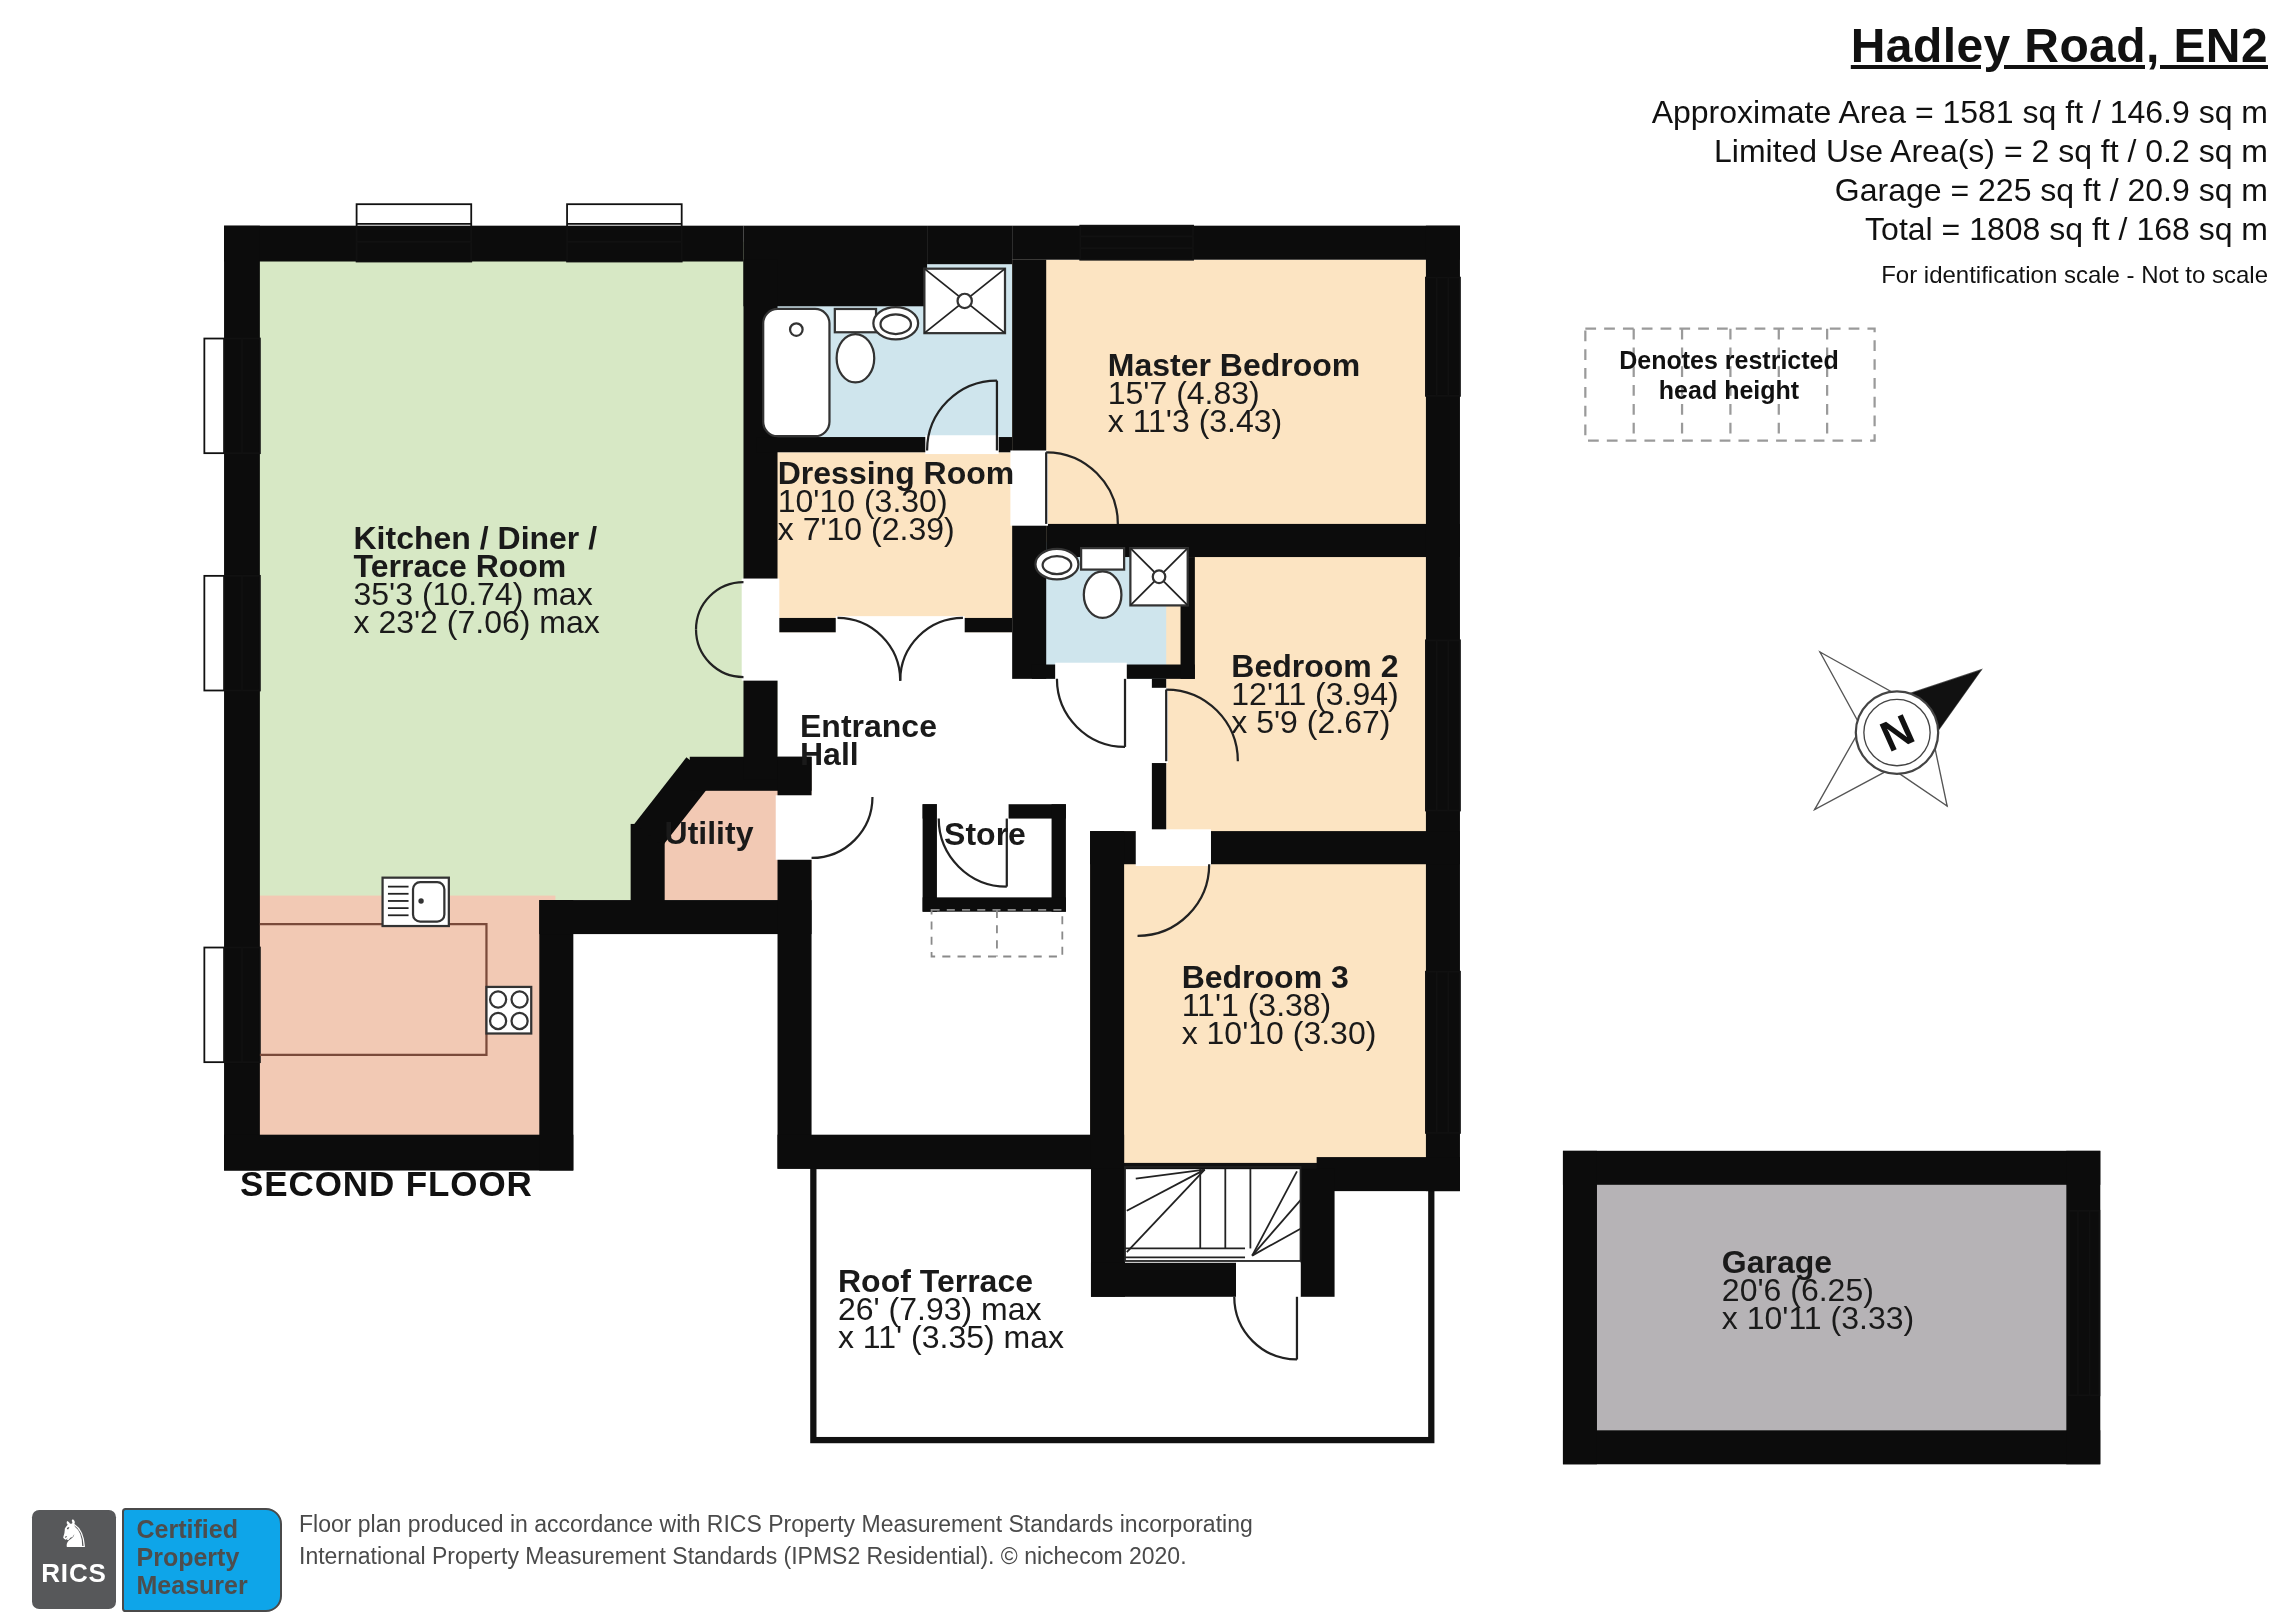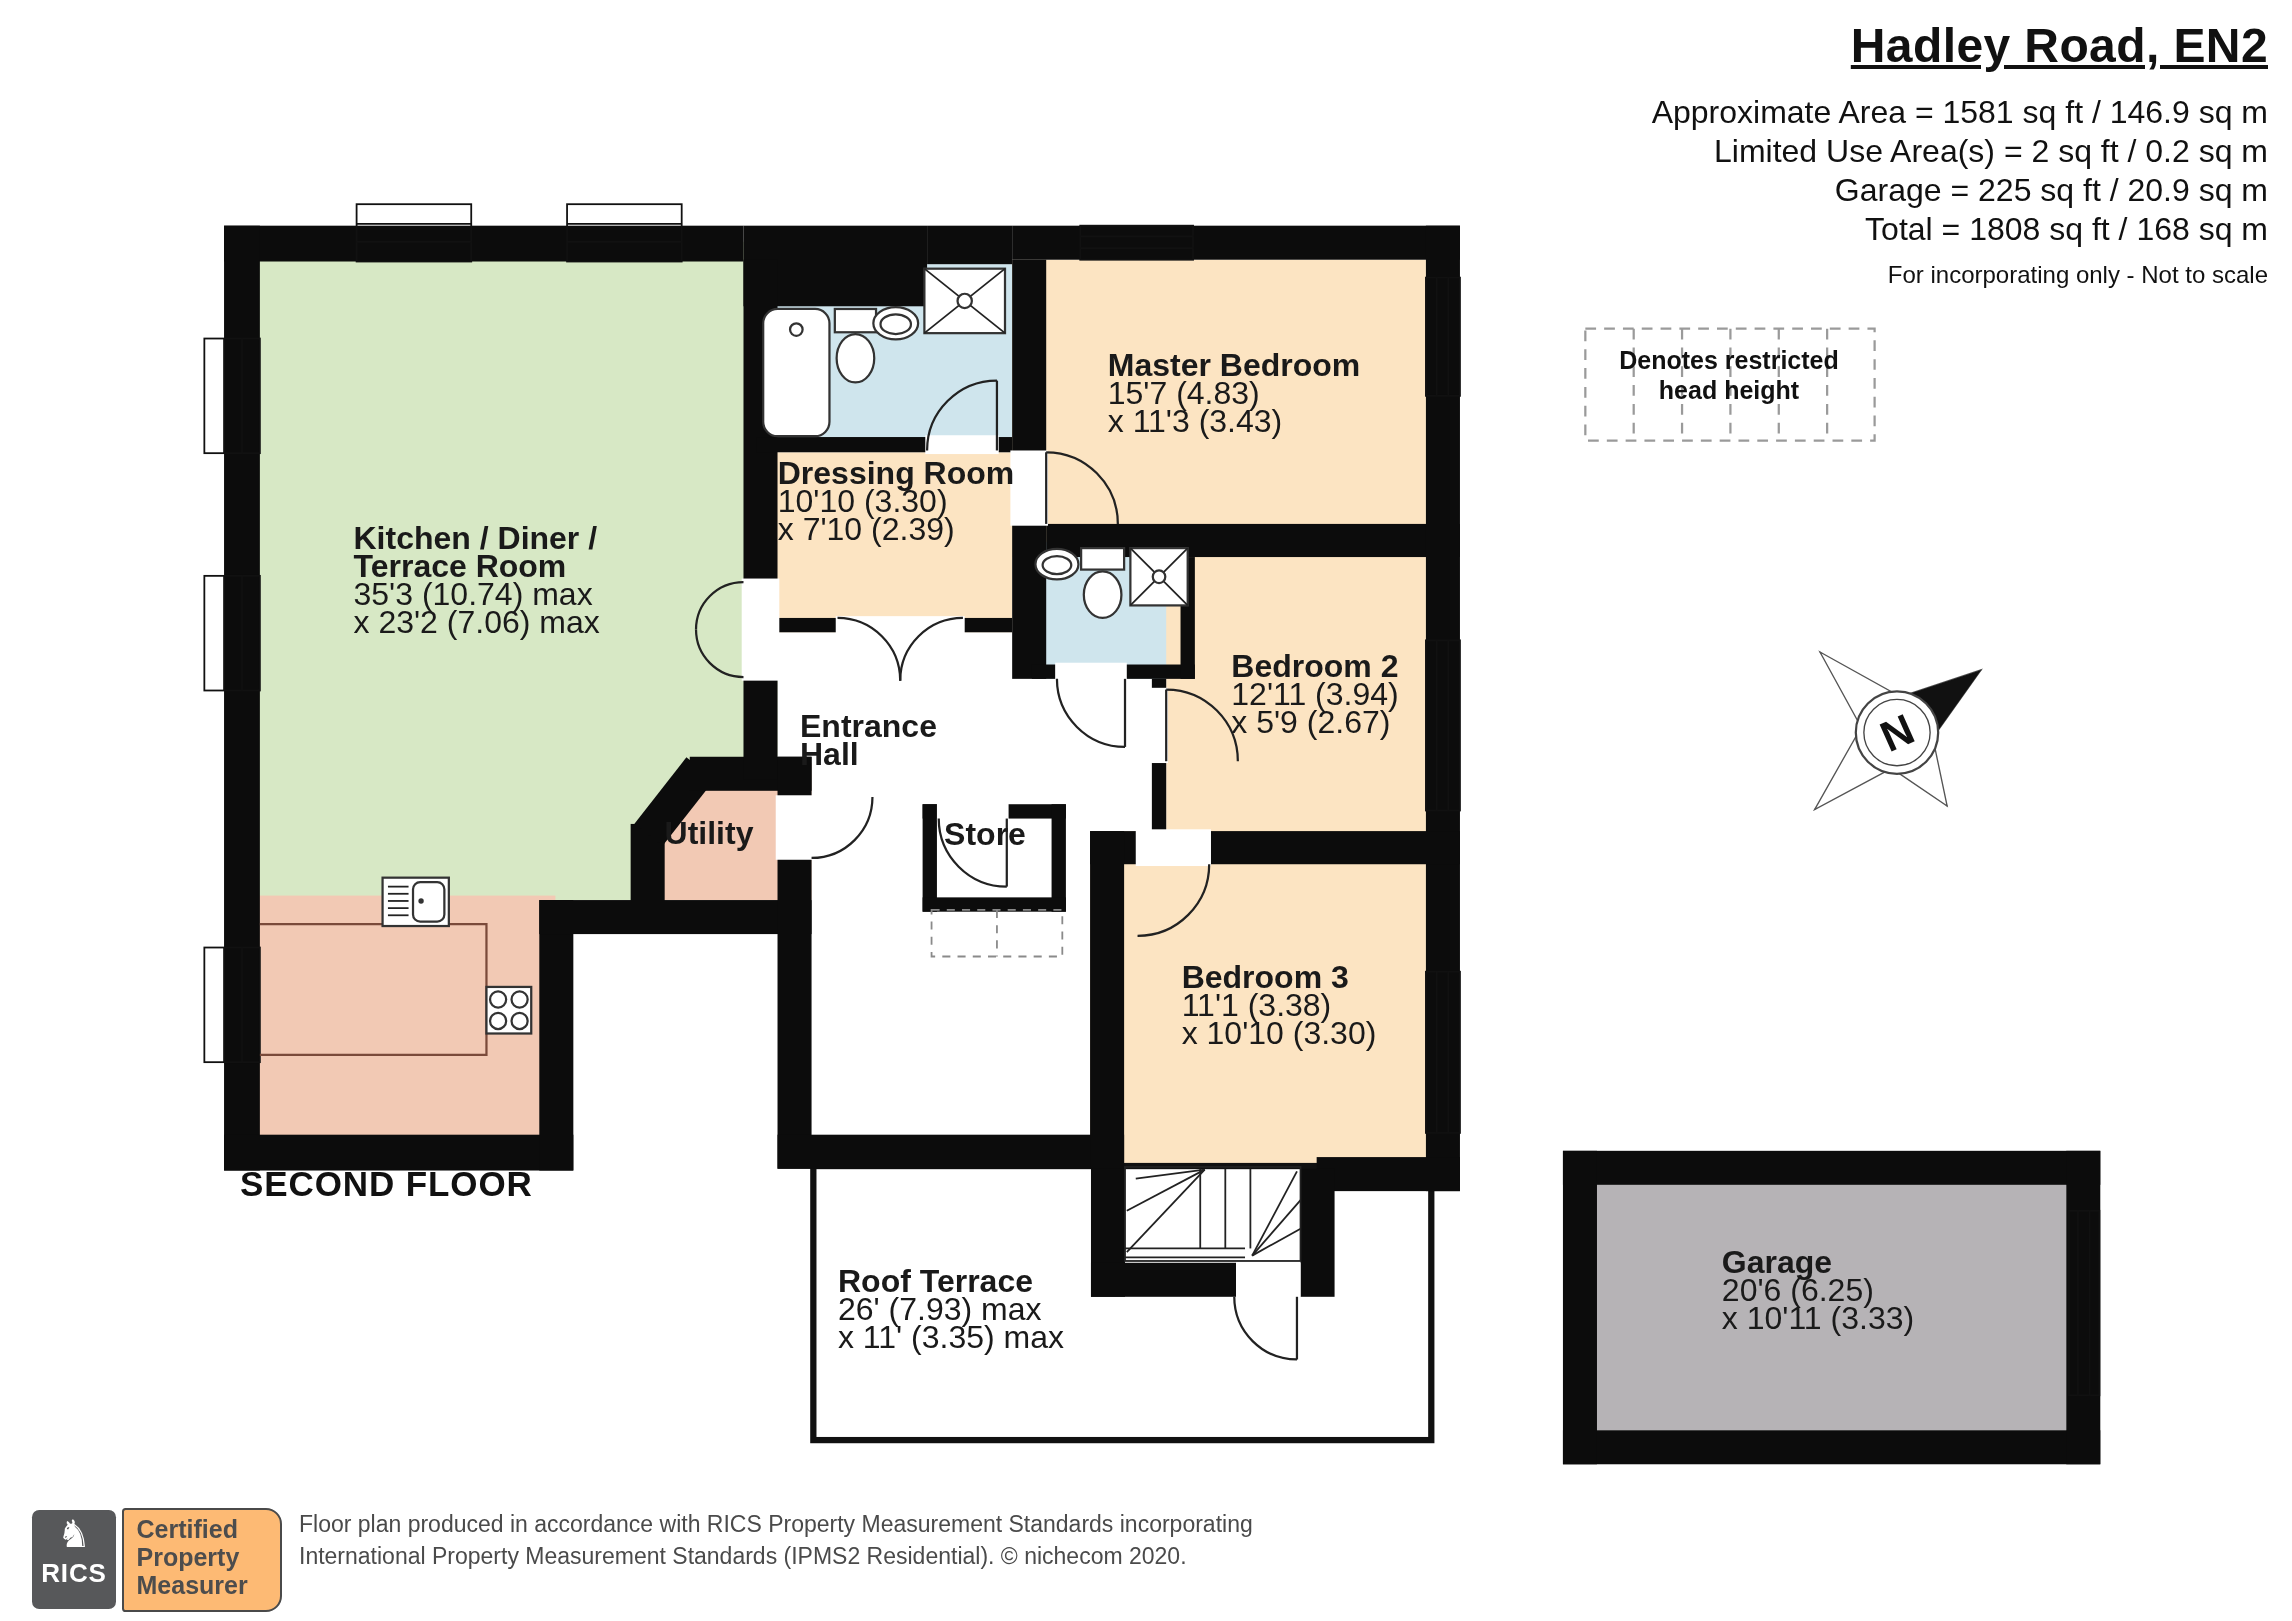--- a/index.html
+++ b/index.html
@@ -24,21 +24,21 @@
 
   .legend-label{position:absolute;left:1729px;top:346px;transform:translateX(-50%);
                 width:278px;text-align:center;font-size:25px;font-weight:bold;line-height:29.6px;}
 
   .floor-label{position:absolute;left:240px;top:1164px;font-size:35px;font-weight:bold;letter-spacing:0.9px;}
 
   .rics-box{position:absolute;left:32px;top:1510px;width:84px;height:99px;background:#57585a;
             border-radius:7.2px;color:#fff;text-align:center;}
   .rics-lion{font-family:"DejaVu Sans",sans-serif;font-size:38px;line-height:48px;}
   .rics-word{font-size:26px;font-weight:bold;letter-spacing:0.9px;}
-  .cert-box{position:absolute;left:122px;top:1508px;width:143px;height:95px;background:#fdba74;
+  .cert-box{position:absolute;left:122px;top:1508px;width:143px;height:95px;background:#0ea5e9;
             border:2.7px solid #4a4a4a;border-radius:3.6px 16px 16px 3.6px;
             padding:5.4px 0 0 12.5px;font-size:25px;font-weight:bold;line-height:28px;color:#4d4d4d;}
   .foot-text{position:absolute;left:299px;top:1508px;font-size:23px;line-height:32px;color:#4a4a4a;}
 </style>
 </head>
 <body>
 
 <div class="page">
 
 <svg class="plan" width="2293" height="1621" viewBox="0 0 2560 1810">
@@ -301,21 +301,21 @@
 </svg>
 
 <div class="header">
   <div class="title">Hadley Road, EN2</div>
   <div class="hlines">
     <div>Approximate Area = 1581 sq ft / 146.9 sq m</div>
     <div>Limited Use Area(s) = 2 sq ft / 0.2 sq m</div>
     <div>Garage = 225 sq ft / 20.9 sq m</div>
     <div>Total = 1808 sq ft / 168 sq m</div>
   </div>
-  <div class="note">For incorporating only - Not to scale</div>
+  <div class="note">For identification scale - Not to scale</div>
 </div>
 
 <div class="legend-label">Denotes restricted head height</div>
 
 <div class="room-label" style="left:488px;top:524px;">
   <div class="rname wrap" style="width:269px;margin:0 auto;">Kitchen / Diner / Terrace Room</div>
   <div>35'3 (10.74) max</div>
   <div>x 23'2 (7.06) max</div>
 </div>
 

